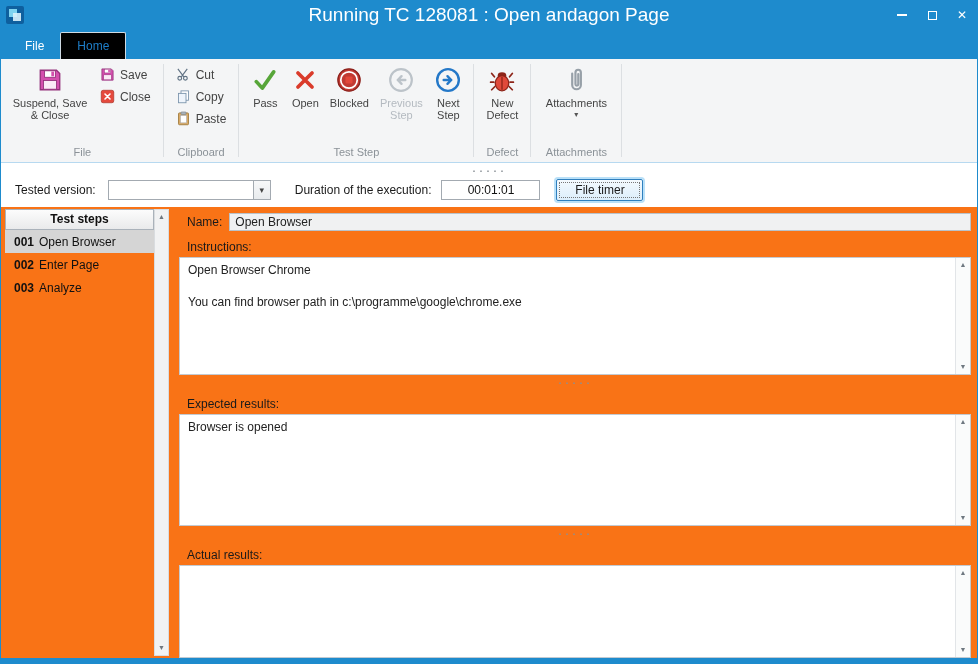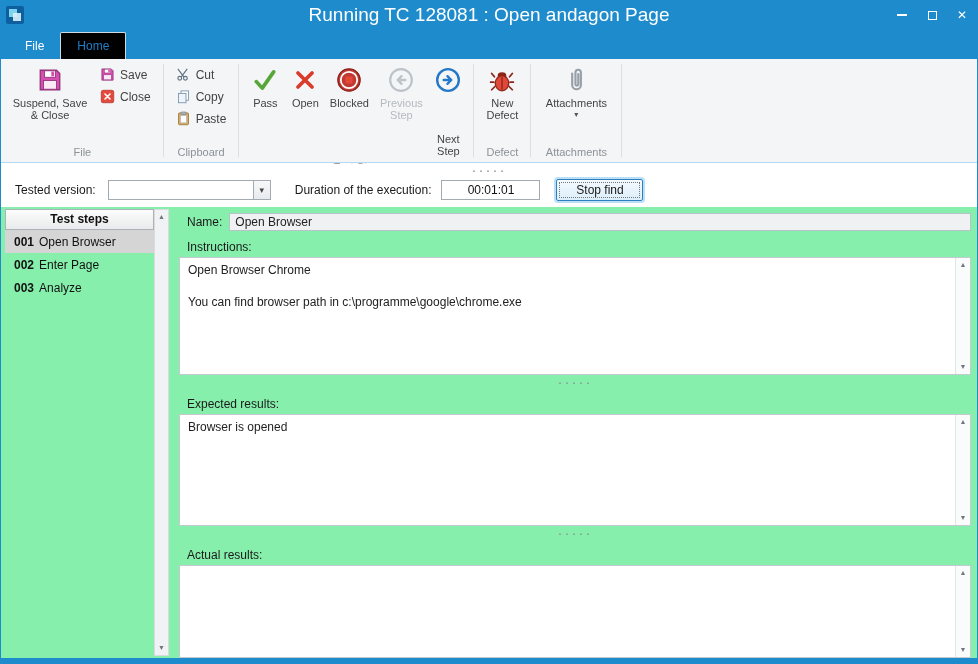--- a/index.html
+++ b/index.html
@@ -114,21 +114,21 @@
   .stop-btn {
     margin-left:16px; width:87px; height:22px;
     background:linear-gradient(#f4fafe,#dceefb);
     border:1px solid #2f7fbe; border-radius:2px;
     box-shadow:0 0 0 2px #b9e0f8;
     font-family:"Liberation Sans", sans-serif; font-size:12px; color:#1a1a1a;
     outline:1px dotted #777; outline-offset:-4px; cursor:default;
   }
 
   
-  .main { position:absolute; top:206px; left:0; right:0; bottom:5px; background:#86efac; }
+  .main { position:absolute; top:206px; left:0; right:0; bottom:5px; background:#f97316; }
 
   .steps-panel {
     position:absolute; left:4px; top:2px; bottom:2px; width:164px; display:flex;
   }
   .steps-inner { flex:1; display:flex; flex-direction:column; }
   .steps-header {
     height:21px; background:linear-gradient(#fcfcfc,#e9eaeb);
     border:1px solid #aab2ba; font-size:12px; font-weight:bold; color:#111;
     text-align:center; line-height:19px;
   }
@@ -322,21 +322,21 @@
         </div>
         <div class="bbtn disabled" style="width:54px;">
           <span class="bicon">
             <svg viewBox="0 0 24 24" fill="none" stroke="#bcc3c9">
                 <circle cx="12" cy="12" r="10" stroke-width="2"></circle>
                 <path d="M16 12H9M12.5 8.5L9 12l3.5 3.5" stroke-width="2.2" stroke-linecap="round" stroke-linejoin="round"></path>
               </svg>
           </span>
           <span class="btext">Previous Step</span>
         </div>
-        <div class="bbtn" style="width:40px;gap:36px;">
+        <div class="bbtn" style="width:40px;">
           <span class="bicon">
             <svg viewBox="0 0 24 24" fill="none" stroke="#2478c8">
                 <circle cx="12" cy="12" r="10" stroke-width="2.2"></circle>
                 <path d="M8 12h7M11.5 8.5L15 12l-3.5 3.5" stroke-width="2.2" stroke-linecap="round" stroke-linejoin="round"></path>
               </svg>
           </span>
           <span class="btext">Next Step</span>
         </div>
       </div>
       <div class="rgroup-label">Test Step</div>
@@ -384,21 +384,21 @@
   </div>
 
   <div class="toolbar">
     <span class="lbl">Tested version:</span>
     <div class="combo">
       <span class="combo-value"></span>
       <span class="combo-btn">▾</span>
     </div>
     <span class="lbl duration-lbl">Duration of the execution:</span>
     <input class="duration" value="00:01:01" style="">
-    <button class="stop-btn">Stop find</button>
+    <button class="stop-btn">File timer</button>
   </div>
 
   <div class="main">
 
     <div class="steps-panel">
       <div class="steps-inner">
         <div class="steps-header">Test steps</div>
         <div class="step-item selected">
           <span class="step-num">001</span>
           <span class="step-label">Open Browser</span>

